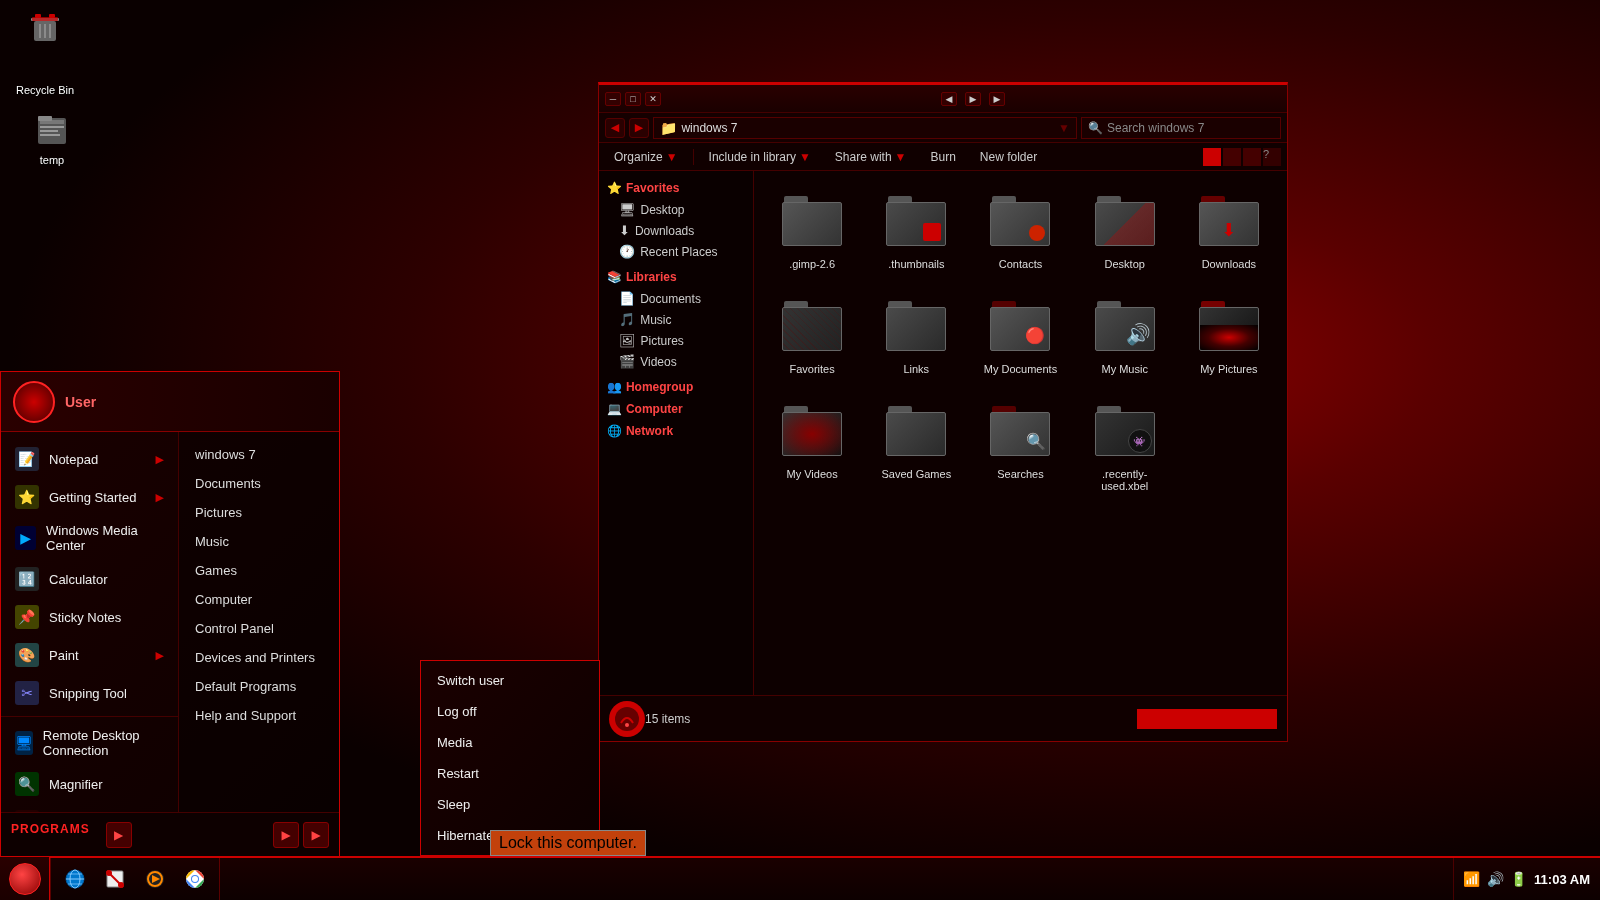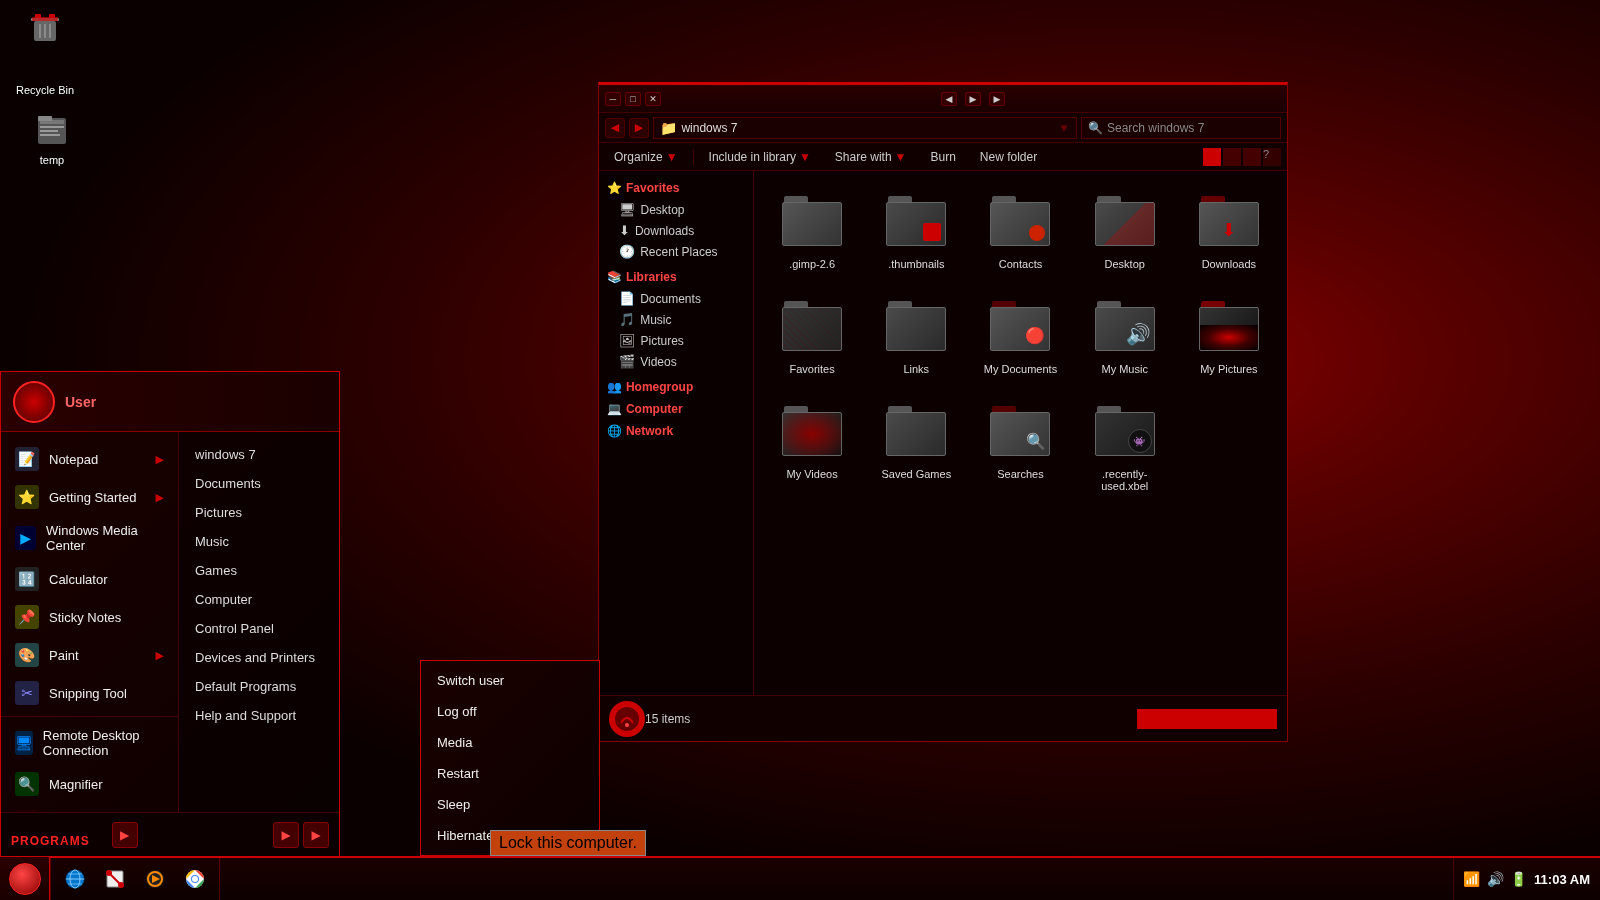--- a/index.html
+++ b/index.html
@@ -214,22 +214,22 @@
       display: flex;
       height: 44px;
       border-top: 1px solid #440000;
       align-items: center;
       justify-content: space-between;
       padding: 0 10px;
       background: #0d0000;
     }
     #programs-bar {
       display: flex;
-      align-items: flex-end;
-      gap: 22px;
+      align-items: flex-start;
+      gap: 16px;
     }
     #programs-label {
       color: #ff2222;
       font-size: 12px;
       font-weight: bold;
       letter-spacing: 1px;
     }
     .sm-bottom-btn {
       width: 26px;
       height: 26px;

